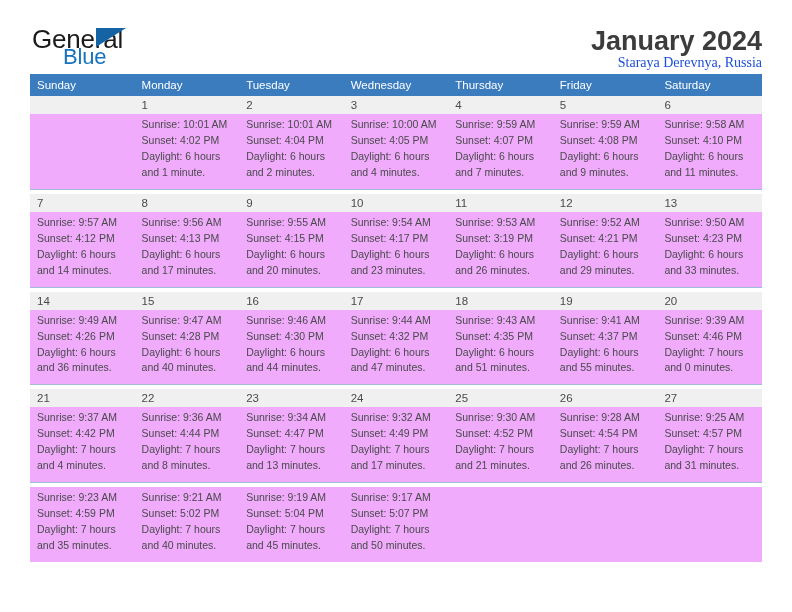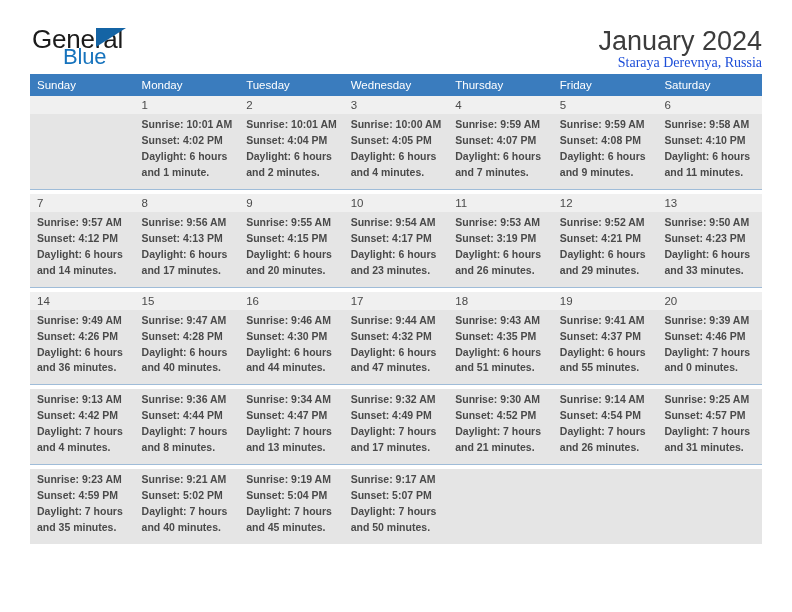--- a/index.html
+++ b/index.html
@@ -64,21 +64,21 @@
     line-height: 1;
   }
   .titles {
     text-align: right;
     padding-top: 1px;
   }
   .month-title {
     font-size: 27px;
     color: #3c3c3c;
     line-height: 1.05;
-    font-weight: normal;
+    font-weight: bold;
   }
   .location {
     font-size: 14px;
     color: #1d4ed8;
     margin-top: 0;
     font-family: Liberation Serif, serif;
   }
 
   
   .calendar {
@@ -105,29 +105,28 @@
   .daynum td {
     background: #f0f0f0;
     font-size: 11.5px;
     color: #4a4a4a;
     padding: 3px 0 3px 7px;
     height: 17px;
     box-sizing: border-box;
     vertical-align: top;
   }
   .info td {
-    background: #e5e5e5;
+    background: #f0abfc;
     font-size: 10.5px;
     color: #4a4a4a;
     padding: 3px 4px 8px 7px;
     vertical-align: top;
     line-height: 1.52;
     height: 60px;
     box-sizing: border-box;
-    font-weight: bold;
   }
   .info td .line { white-space: nowrap; }
 </style>
 </head>
 <body>
 
 <div class="page">
 
   <div class="top">
     <div class="logo">
@@ -315,23 +314,32 @@
           <td>
             <div class="line">Sunrise: 9:39 AM</div>
             <div class="line">Sunset: 4:46 PM</div>
             <div class="line">Daylight: 7 hours</div>
             <div class="line">and 0 minutes.</div>
           </td>
         </tr>
         <tr class="wk-sep">
           <td colspan="7"></td>
         </tr>
+        <tr class="daynum">
+          <td>21</td>
+          <td>22</td>
+          <td>23</td>
+          <td>24</td>
+          <td>25</td>
+          <td>26</td>
+          <td>27</td>
+        </tr>
         <tr class="info">
           <td>
-            <div class="line">Sunrise: 9:13 AM</div>
+            <div class="line">Sunrise: 9:37 AM</div>
             <div class="line">Sunset: 4:42 PM</div>
             <div class="line">Daylight: 7 hours</div>
             <div class="line">and 4 minutes.</div>
           </td>
           <td>
             <div class="line">Sunrise: 9:36 AM</div>
             <div class="line">Sunset: 4:44 PM</div>
             <div class="line">Daylight: 7 hours</div>
             <div class="line">and 8 minutes.</div>
           </td>
@@ -347,21 +355,21 @@
             <div class="line">Daylight: 7 hours</div>
             <div class="line">and 17 minutes.</div>
           </td>
           <td>
             <div class="line">Sunrise: 9:30 AM</div>
             <div class="line">Sunset: 4:52 PM</div>
             <div class="line">Daylight: 7 hours</div>
             <div class="line">and 21 minutes.</div>
           </td>
           <td>
-            <div class="line">Sunrise: 9:14 AM</div>
+            <div class="line">Sunrise: 9:28 AM</div>
             <div class="line">Sunset: 4:54 PM</div>
             <div class="line">Daylight: 7 hours</div>
             <div class="line">and 26 minutes.</div>
           </td>
           <td>
             <div class="line">Sunrise: 9:25 AM</div>
             <div class="line">Sunset: 4:57 PM</div>
             <div class="line">Daylight: 7 hours</div>
             <div class="line">and 31 minutes.</div>
           </td>

